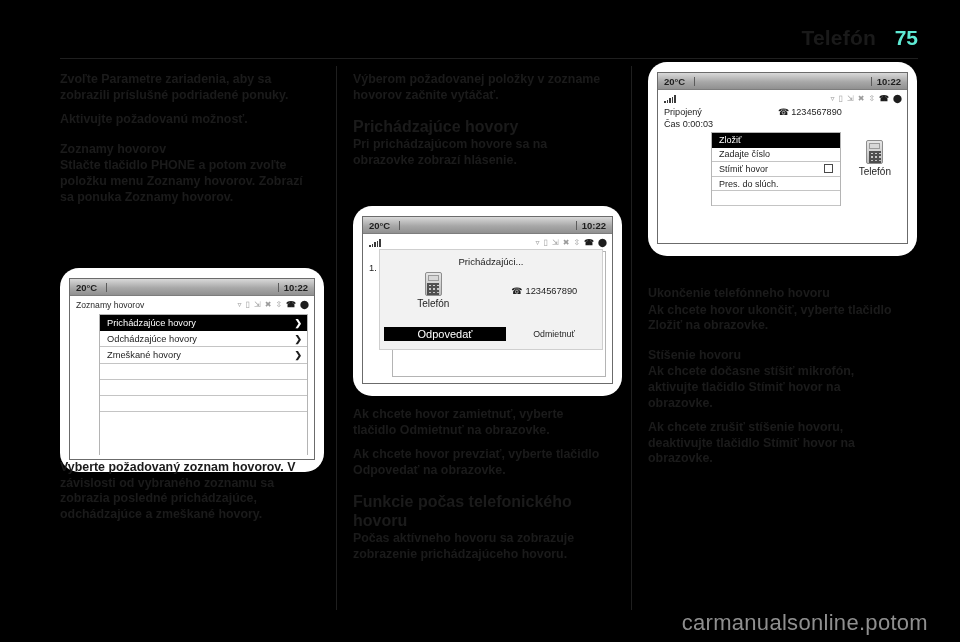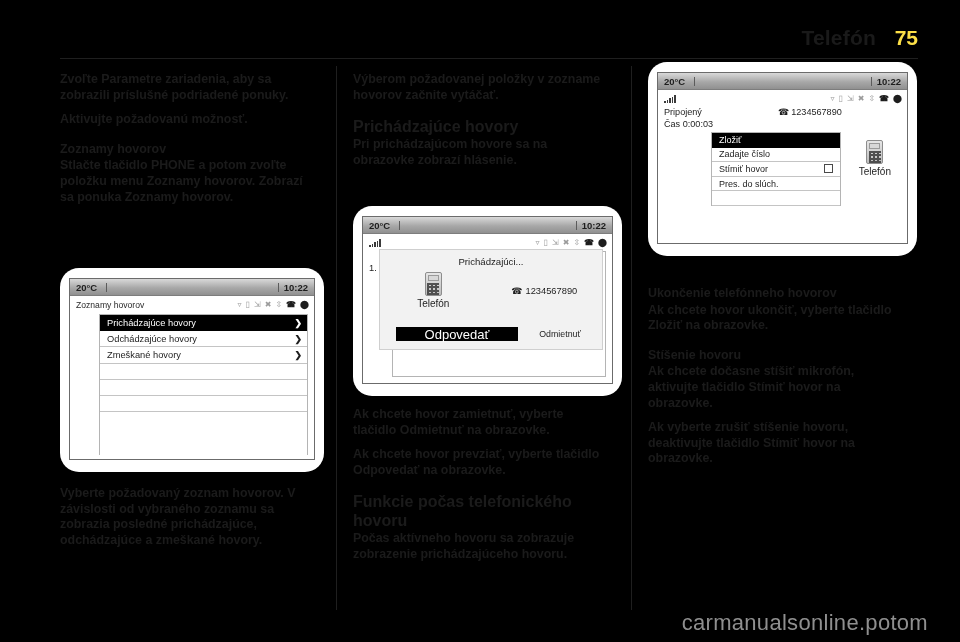--- a/index.html
+++ b/index.html
@@ -16,21 +16,21 @@
   .header{
     position:absolute;left:60px;right:42px;top:14px;height:34px;
     display:flex;align-items:flex-end;justify-content:flex-end;
     gap:14px;
   }
   .header .h-title{
     color:#1a1a1a;font-size:21px;font-weight:bold;letter-spacing:.2px;
     line-height:1;
   }
   .header .h-page{
-    color:#fde047;font-size:21px;font-weight:bold;line-height:1;
+    color:#5eead4;font-size:21px;font-weight:bold;line-height:1;
     min-width:28px;text-align:right;
   }
   .header-rule{
     position:absolute;left:60px;right:42px;top:58px;height:1px;background:#1f1f1f;
   }
 
   
   .col{position:absolute;top:72px;width:253px;}
   .col-1{left:60px;}
   .col-2{left:353px;}
@@ -144,22 +144,22 @@
   .phone-glyph .keys{
     margin-top:1.5px;width:12px;height:12px;
     background:
       repeating-linear-gradient(to right,#3b3b3b 0 2px,transparent 2px 4px),
       repeating-linear-gradient(to bottom,#3b3b3b 0 2px,transparent 2px 3.5px);
     opacity:.85;
   }
   .phone-label{font-size:10px;color:#1d1d1d;margin-top:2px;}
   .dlg-btns{position:absolute;left:0;right:0;bottom:8px;display:flex;align-items:center;}
   .btn-accept{
-    margin-left:16px;width:122px;height:14px;background:#000;color:#fff;
-    font-size:13px;display:flex;align-items:center;justify-content:center;
+    margin-left:4px;width:122px;height:14px;background:#000;color:#fff;
+    font-size:11px;display:flex;align-items:center;justify-content:center;
   }
   .btn-reject{
     flex:1;text-align:center;font-size:8.8px;color:#1d1d1d;
   }
 
   
   .activebody{flex:1;position:relative;background:#fff;}
   .ac-line{position:absolute;font-size:9.1px;color:#1d1d1d;}
   .ac-connected{left:6px;top:1px;}
   .ac-time{left:6px;top:13px;}
@@ -242,21 +242,21 @@
             <span class="chev">❯</span>
           </div>
           <div class="row empty"></div>
           <div class="row empty"></div>
           <div class="row empty"></div>
         </div>
       </div>
     </div>
   </div>
 
-  <div class="col col-1" style="top:486px">
+  <div class="col col-1" style="top:460px">
     <p>Vyberte požadovaný zoznam hovorov. V závislosti od vybraného zoznamu sa zobrazia posledné prichádzajúce, odchádzajúce a zmeškané hovory.</p>
   </div>
 
   <div class="col col-2">
     <p>Výberom požadovanej položky v zozname hovorov začnite vytáčať.</p>
     <h3>Prichádzajúce hovory</h3>
     <p>Pri prichádzajúcom hovore sa na obrazovke zobrazí hlásenie.</p>
   </div>
 
   <div class="figure fig-2">
@@ -377,22 +377,22 @@
             <span class="scr"></span>
               <span class="keys"></span>
           </div>
           <div class="phone-label">Telefón</div>
         </div>
       </div>
     </div>
   </div>
 
   <div class="col col-3" style="top:272px">
-    <h4>Ukončenie telefónneho hovorov</h4>
+    <h4>Ukončenie telefónneho hovoru</h4>
     <p>Ak chcete hovor ukončiť, vyberte tlačidlo Zložiť na obrazovke.</p>
     <h4>Stíšenie hovoru</h4>
     <p>Ak chcete dočasne stíšiť mikrofón, aktivujte tlačidlo Stímiť hovor na obrazovke.</p>
-    <p>Ak vyberte zrušiť stíšenie hovoru, deaktivujte tlačidlo Stímiť hovor na obrazovke.</p>
+    <p>Ak chcete zrušiť stíšenie hovoru, deaktivujte tlačidlo Stímiť hovor na obrazovke.</p>
   </div>
 
   <div class="watermark">carmanualsonline.potom</div>
 
 </div>
 
 </body></html>

